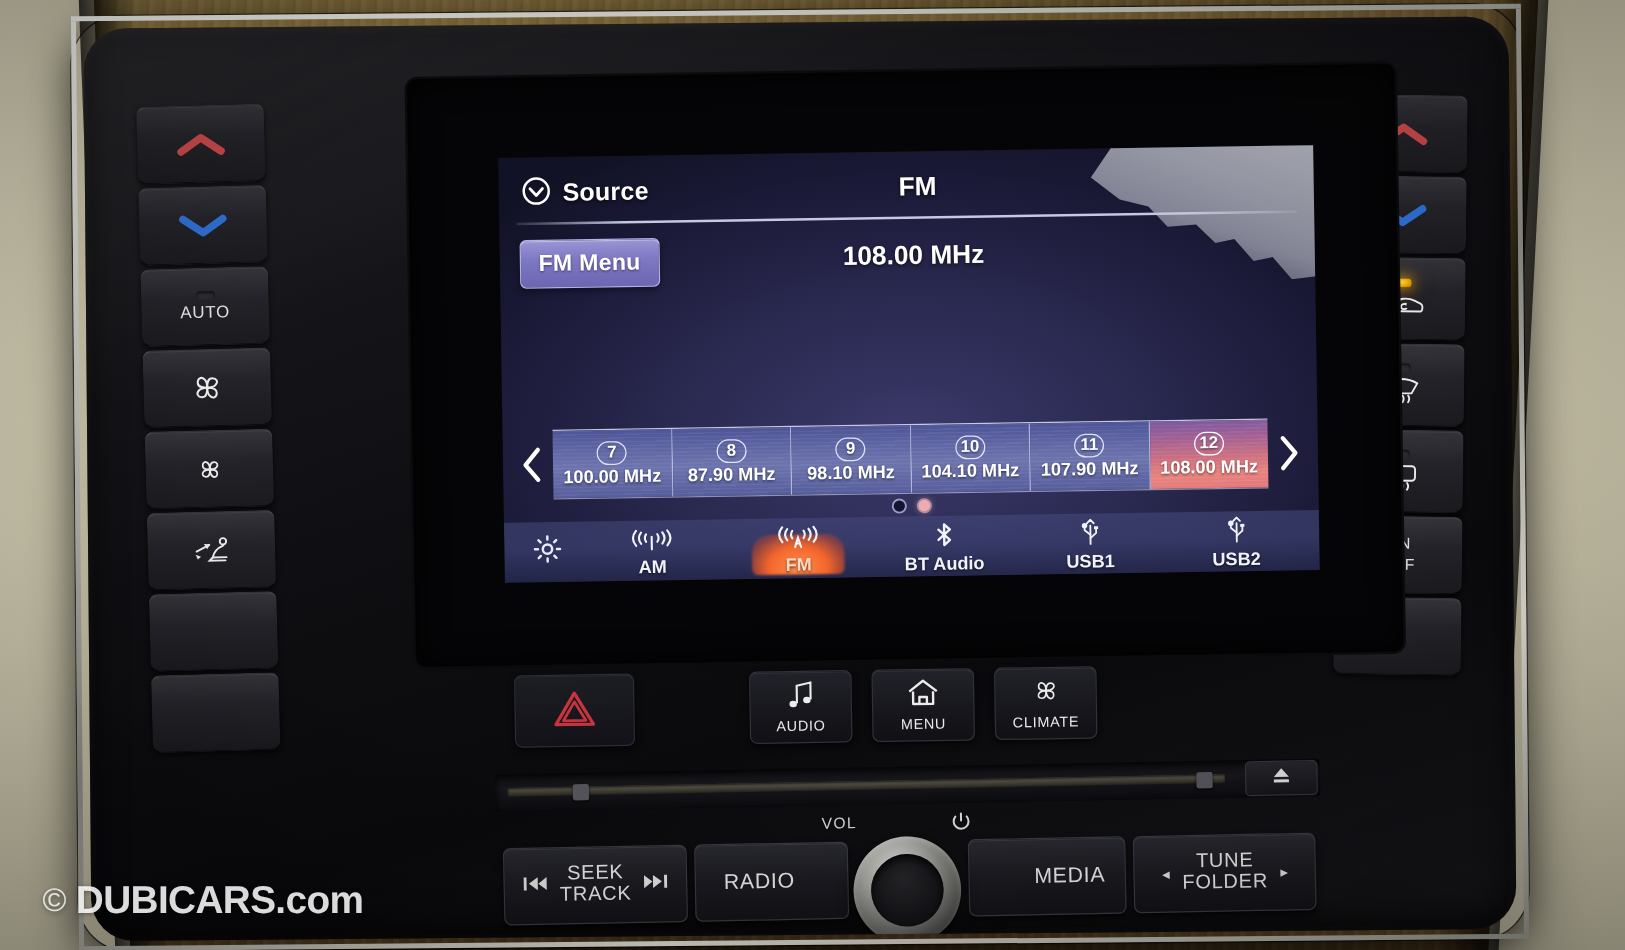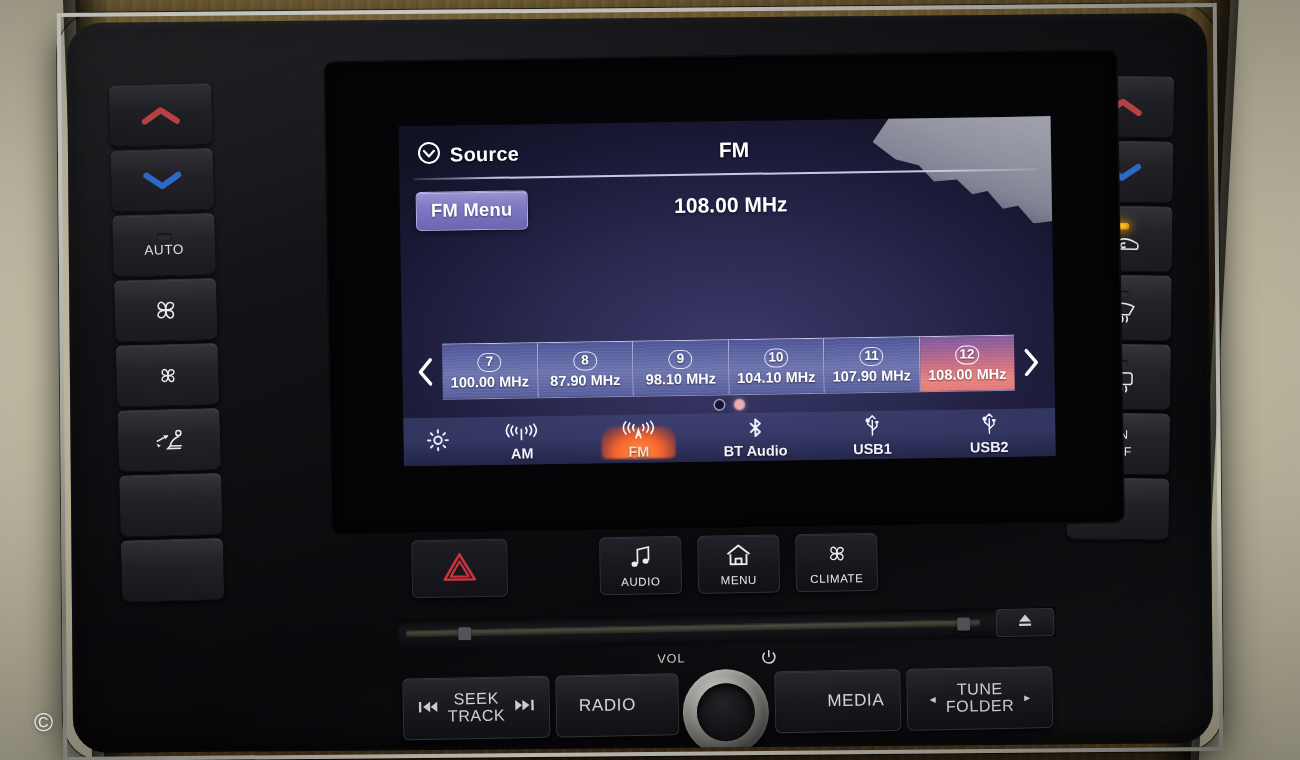--- a/index.html
+++ b/index.html
@@ -849,15 +849,16 @@
     </div>
 
     <div class="vol-knob"></div>
 
   </div>
 
   <div class="vignette"></div>
 
   <div class="watermark">
     <span class="c">©</span>
+    <span>DUBICARS.com</span>
   </div>
 
 </div>
 
 </body></html>

